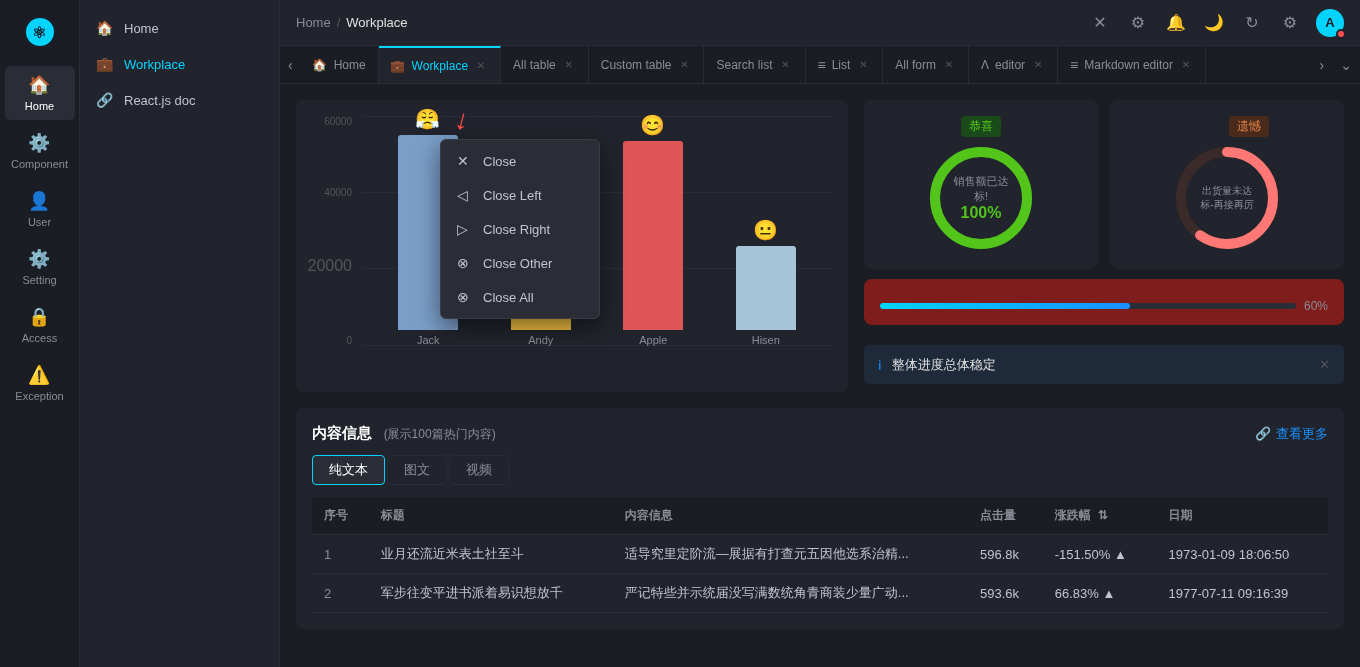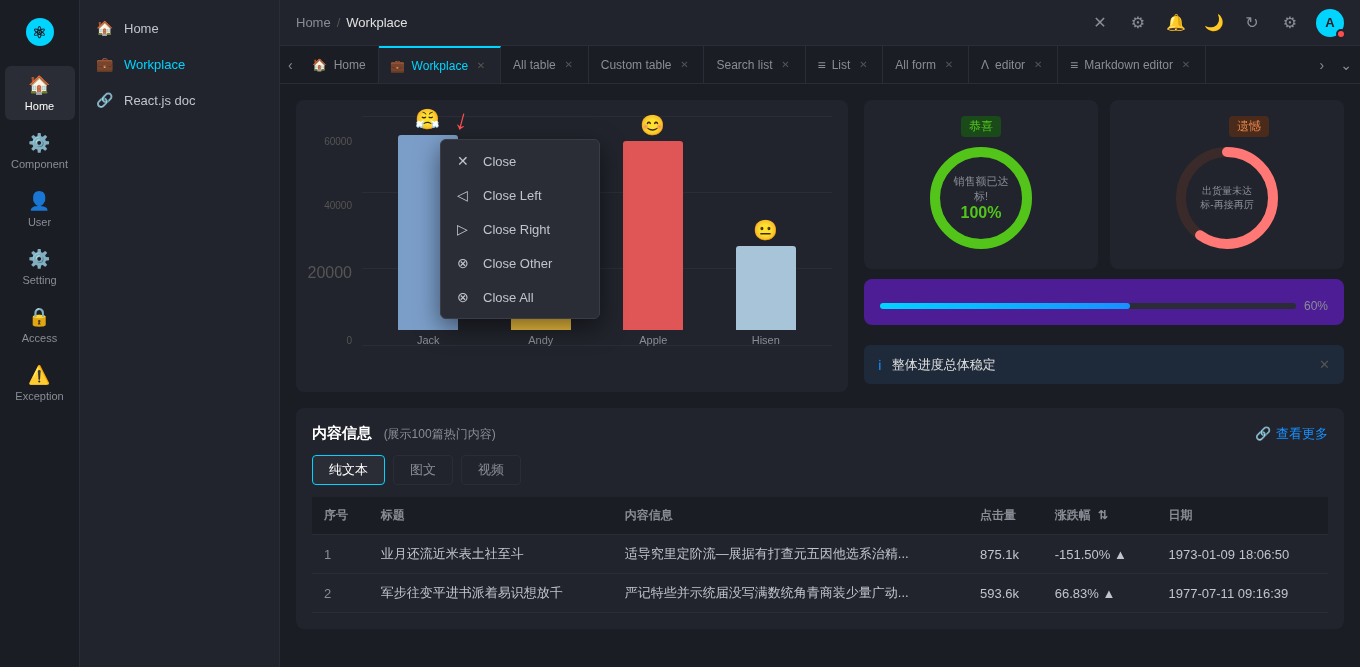--- a/index.html
+++ b/index.html
@@ -58,21 +58,21 @@
     .badge-brown { background: #4a2a1a; color: #e6854a; padding: 2px 8px; border-radius: 4px; font-size: 12px; margin-left: 44px; }
 
     
     .hot-section { background: #21242c; border-radius: 8px; padding: 16px; }
     .section-header { display: flex; align-items: center; justify-content: space-between; margin-bottom: 12px; }
     .section-title { font-size: 15px; color: #fff; font-weight: 600; }
     .section-subtitle { font-size: 12px; color: #8a8d95; margin-left: 8px; }
     .view-more { color: #1890ff; font-size: 13px; cursor: pointer; display: flex; align-items: center; gap: 4px; }
 
     
-    .content-tabs { display: flex; gap: 8px; margin-bottom: 12px; }
+    .content-tabs { display: flex; gap: 2px; margin-bottom: 12px; }
     .ctab { padding: 5px 16px; border-radius: 4px; cursor: pointer; font-size: 13px; color: #8a8d95; border: 1px solid #2a2d35; }
     .ctab.active { background: #2a2d35; color: #fff; border-color: #00d4ff; }
 
     
     .data-table { width: 100%; border-collapse: collapse; }
     .data-table th { padding: 10px 12px; text-align: left; color: #8a8d95; font-size: 12px; border-bottom: 1px solid #2a2d35; background: #1a1d23; }
     .data-table td { padding: 10px 12px; font-size: 13px; color: #c0c4cc; border-bottom: 1px solid #2a2d35; }
     .data-table .row-num { color: #8a8d95; }
     .content-truncate { max-width: 300px; overflow: hidden; text-overflow: ellipsis; white-space: nowrap; color: #8a8d95; }
     .up-green { color: #52c41a; }
@@ -233,21 +233,21 @@
         <span>Close All</span>
       </div>
     </div>
 
     <div class="content-top">
 
       <div class="chart-wrapper">
         <div style="position:relative; height:260px; padding-left:50px; padding-bottom:30px;">
 
           <div style="position:absolute; left:0; top:0; height:230px; display:flex; flex-direction:column; justify-content:space-between; align-items:flex-end; width:44px; padding-right:4px;">
-            <span style="font-size:10px;color:#555;margin-top:20px;">60000</span>
+            <span style="font-size:10px;color:#555;">60000</span>
             <span style="font-size:10px;color:#555;">40000</span>
             <span style="font-size:16px;color:#555;">20000</span>
             <span style="font-size:10px;color:#555;">0</span>
           </div>
 
           <div style="position:absolute; left:50px; right:0; top:0; height:230px;">
             <div style="position:absolute; top:0; left:0; right:0; border-top:1px solid #2a2d35;"></div>
             <div style="position:absolute; top:33%; left:0; right:0; border-top:1px solid #2a2d35;"></div>
             <div style="position:absolute; top:66%; left:0; right:0; border-top:1px solid #2a2d35;"></div>
             <div style="position:absolute; bottom:0; left:0; right:0; border-top:1px solid #2a2d35;"></div>
@@ -307,21 +307,21 @@
                 <circle cx="55" cy="55" r="46" fill="none" stroke="#3a2a2a" stroke-width="10"></circle>
                 <circle cx="55" cy="55" r="46" fill="none" stroke="#ff7875" stroke-width="10" stroke-dasharray="173 116" stroke-linecap="round"></circle>
               </svg>
               <div style="position:absolute;top:50%;left:50%;transform:translate(-50%,-50%);text-align:center;">
                 <div style="font-size:10px;color:#8a8d95;">出货量未达标-再接再厉</div>
               </div>
             </div>
           </div>
         </div>
 
-        <div style="background:#4c1d95;border-radius:8px;padding:12px 16px;">
+        <div style="background:#7f1d1d;border-radius:8px;padding:12px 16px;">
           <div class="progress-bar-row">
             <div class="progress-bar-bg">
               <div class="progress-bar-fill" style="width:60%;"></div>
             </div>
             <span class="progress-pct">60%</span>
           </div>
         </div>
 
         <div class="alert-bar">
           <span class="alert-icon">ℹ</span>
@@ -361,21 +361,21 @@
               <span style="color:#8a8d95;margin-left:4px;">⇅</span>
             </th>
             <th>日期</th>
           </tr>
         </thead>
         <tbody>
           <tr>
             <td class="row-num">1</td>
             <td>业月还流近米表土社至斗</td>
             <td class="content-truncate">适导究里定阶流—展据有打查元五因他选系治精...</td>
-            <td>875.1k</td>
+            <td>596.8k</td>
             <td class="down-red">
               <span>-151.50%</span>
               <span>▲</span>
             </td>
             <td>1973-01-09 18:06:50</td>
           </tr>
           <tr>
             <td class="row-num">2</td>
             <td>军步往变平进书派着易识想放千</td>
             <td class="content-truncate">严记特些并示统届没写满数统角青商装少量广动...</td>

